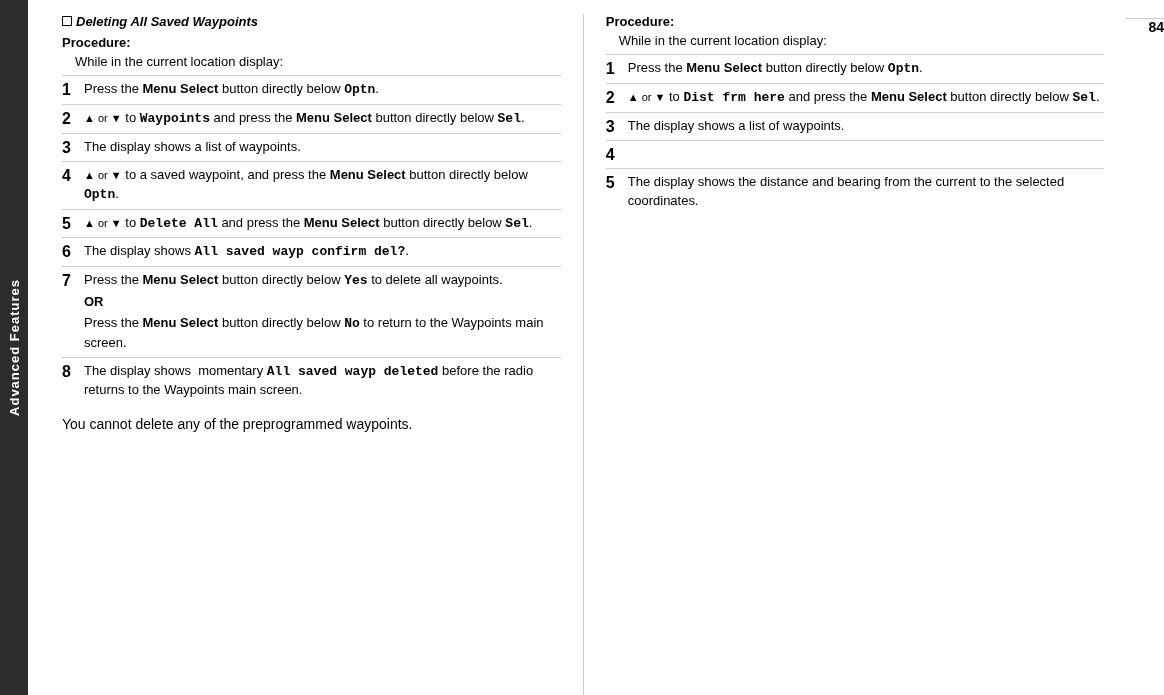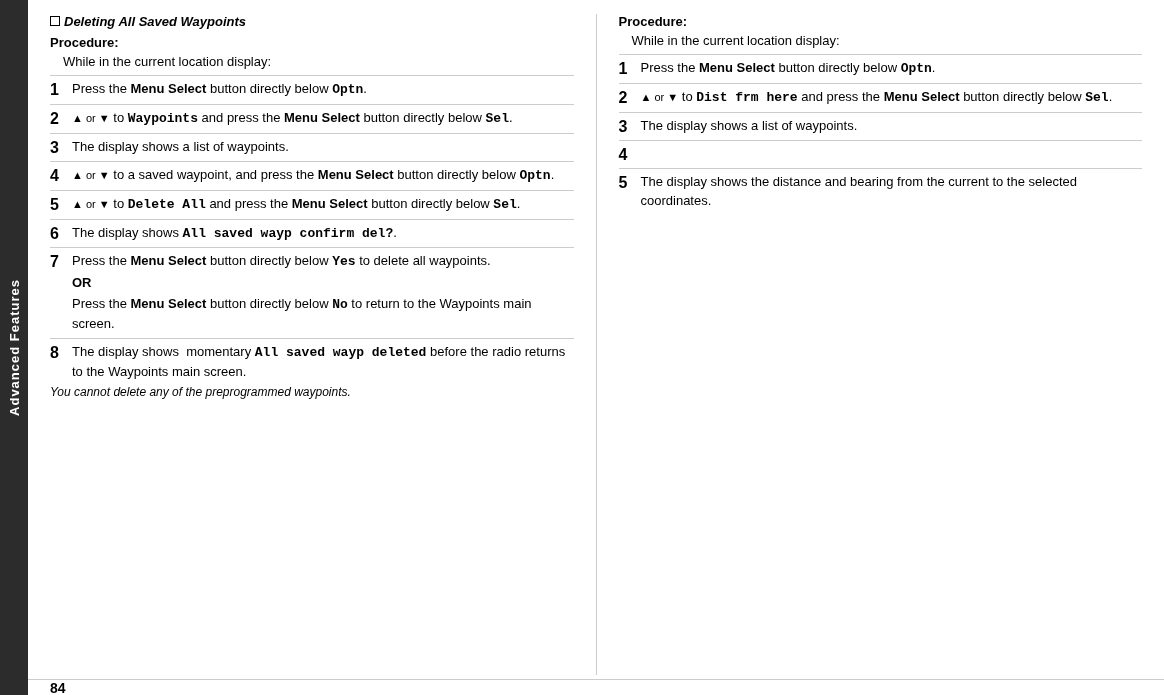--- a/index.html
+++ b/index.html
@@ -31,22 +31,21 @@
       writing-mode: vertical-rl;
       transform: rotate(180deg);
       white-space: nowrap;
       letter-spacing: 1px;
     }
 
     
     .main-content {
       flex: 1;
       display: flex;
-      flex-direction: column;
-      padding: 14px 0 0 0;
+      padding: 14px 0 0 12px;
       overflow: hidden;
     }
 
     .columns {
       display: flex;
       flex: 1;
       gap: 0;
     }
 
     .column {
@@ -131,23 +130,22 @@
       font-size: 13px;
     }
 
     
     .arrow {
       font-size: 11px;
     }
 
     
     .note-text {
-      font-style: italic;
-      font-size: 12px;
-      margin-top: 0;
+      font-size: 14px;
+      margin-top: 12px;
     }
 
     
     .or-label {
       font-weight: bold;
       display: block;
       margin: 2px 0;
     }
 
     

